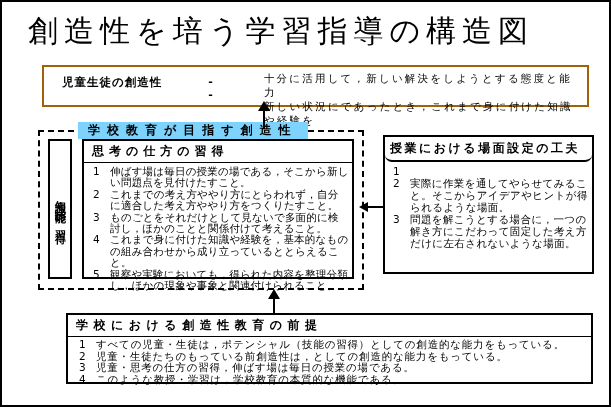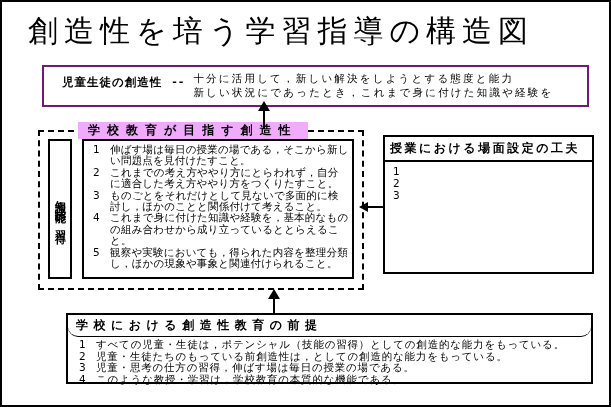--- a/index.html
+++ b/index.html
@@ -9,33 +9,33 @@
     font-family:"DejaVu Sans","Liberation Sans",sans-serif;overflow:hidden;padding-left:32px;
   }
   .title{
     position:absolute;left:26px;top:9px;white-space:nowrap;
     font-family:"DejaVu Serif","Liberation Serif",serif;
     font-size:30px;letter-spacing:6px;font-weight:normal;
   }
   
   .top-box{
     position:absolute;left:40px;top:63px;width:547px;height:42px;
-    box-sizing:border-box;border:2px solid #701a75;
-    display:flex;align-items:flex-start;padding:4px 4px 0 18px;
+    box-sizing:border-box;border:2px solid #a16207;
+    display:flex;align-items:flex-start;padding:4px 4px 0 18px;gap:36px;
   }
   .top-box .tlabel{font-weight:bold;font-size:11.5px;letter-spacing:1px;white-space:nowrap;margin-top:4px;}
   .top-box .tsep{font-weight:bold;font-size:11px;letter-spacing:2px;margin:4px 8px 0 10px;}
   .top-box .tdesc{font-size:10.5px;letter-spacing:2.2px;line-height:14px;}
   
   .dashed-box{
     position:absolute;left:36px;top:128px;width:326px;height:160px;
     box-sizing:border-box;border:2px dashed #000;
   }
   .dashed-label{
-    position:absolute;left:38px;top:-10px;z-index:2;background:#f0abfc;
+    position:absolute;left:38px;top:-10px;z-index:2;background:#7dd3fc;
     padding:0 10px;font-weight:bold;font-size:12px;letter-spacing:7px;white-space:nowrap;
   }
   .kbox{
     position:absolute;left:8px;top:7px;width:24px;height:140px;
     box-sizing:border-box;border:2px solid #000;
     display:flex;align-items:center;justify-content:center;
   }
   .kbox span{writing-mode:vertical-rl;text-orientation:upright;font-weight:bold;font-size:11px;letter-spacing:3px;line-height:1;}
   .main-box{
     position:absolute;left:42px;top:7px;width:272px;height:140px;
@@ -45,29 +45,29 @@
   .main-box .items{padding:3px 3px 0 6px;}
   .item{display:flex;}
   .main-box .item{font-size:10.5px;line-height:11.4px;letter-spacing:0.2px;}
   .item .num{flex:0 0 17px;padding-left:3px;}
   .item .txt{flex:1;}
   
   .right-box{
     position:absolute;left:381px;top:133px;width:211px;height:139px;
     box-sizing:border-box;border:2px solid #000;
   }
-  .right-box .hdr{font-weight:bold;font-size:12px;letter-spacing:2.5px;padding:3px 5px;border-bottom:2px solid #000;white-space:nowrap;}
+  .right-box .hdr{font-weight:bold;font-size:12px;letter-spacing:2.5px;padding:3px 5px;border-bottom:2px solid #000;white-space:nowrap;border-radius:7px;}
   .right-box .items{padding:3px 2px 0 5px;}
   .right-box .item{font-size:10.5px;line-height:12px;letter-spacing:0.4px;}
   
   .bottom-box{
     position:absolute;left:64px;top:311px;width:527px;height:71px;
     box-sizing:border-box;border:2px solid #000;
   }
-  .bottom-box .hdr{font-weight:bold;font-size:12px;letter-spacing:5.5px;padding:2px 8px;border-bottom:1px solid #000;white-space:nowrap;border-radius:10px;}
+  .bottom-box .hdr{font-weight:bold;font-size:12px;letter-spacing:5.5px;padding:2px 8px;border-bottom:1px solid #000;white-space:nowrap;}
   .bottom-box .items{padding:2px 4px 0 8px;}
   .bottom-box .item{font-size:10.5px;line-height:11.5px;letter-spacing:0.8px;white-space:nowrap;}
   
   .arrow-part{position:absolute;z-index:6;}
   .stem{background:#000;}
   .head{width:0;height:0;}
   .a-up-top-head{left:256px;top:99px;border-left:6px solid transparent;border-right:6px solid transparent;border-bottom:10px solid #000;}
   .a-up-top-stem{left:261px;top:108px;width:2px;height:19px;}
   .a-left-head{left:357px;top:200px;border-top:5px solid transparent;border-bottom:5px solid transparent;border-right:9px solid #000;}
   .a-left-stem{left:365px;top:204px;width:16px;height:2px;}
@@ -94,20 +94,21 @@
   <div class="arrow-part stem a-up-top-stem"></div>
 
   <div class="dashed-box">
     <div class="dashed-label">学校教育が目指す創造性</div>
 
     <div class="kbox">
       <span>知識・技能の習得</span>
     </div>
 
     <div class="main-box">
+      <div class="hdr">思考の仕方の習得</div>
       <div class="items">
         <div class="item">
           <span class="num">1</span>
           <span class="txt">伸ばす場は毎日の授業の場である，そこから新しい問題点を見付けたすこと。</span>
         </div>
         <div class="item">
           <span class="num">2</span>
           <span class="txt">これまでの考え方ややり方にとらわれず，自分に適合した考え方ややり方をつくりたすこと。</span>
         </div>
         <div class="item">
@@ -130,23 +131,25 @@
   <div class="arrow-part stem a-left-stem"></div>
 
   <div class="right-box">
     <div class="hdr">授業における場面設定の工夫</div>
     <div class="items">
       <div class="item">
         <span class="num">1</span>
       </div>
       <div class="item">
         <span class="num">2</span>
+        <span class="txt">実際に作業を通してやらせてみること。そこからアイデアやヒントが得られるような場面。</span>
       </div>
       <div class="item">
         <span class="num">3</span>
+        <span class="txt">問題を解こうとする場合に，一つの解き方にこだわって固定した考え方だけに左右されないような場面。</span>
       </div>
     </div>
   </div>
 
   <div class="arrow-part head a-up-bottom-head"></div>
   <div class="arrow-part stem a-up-bottom-stem"></div>
 
   <div class="bottom-box">
     <div class="hdr">学校における創造性教育の前提</div>
     <div class="items">

